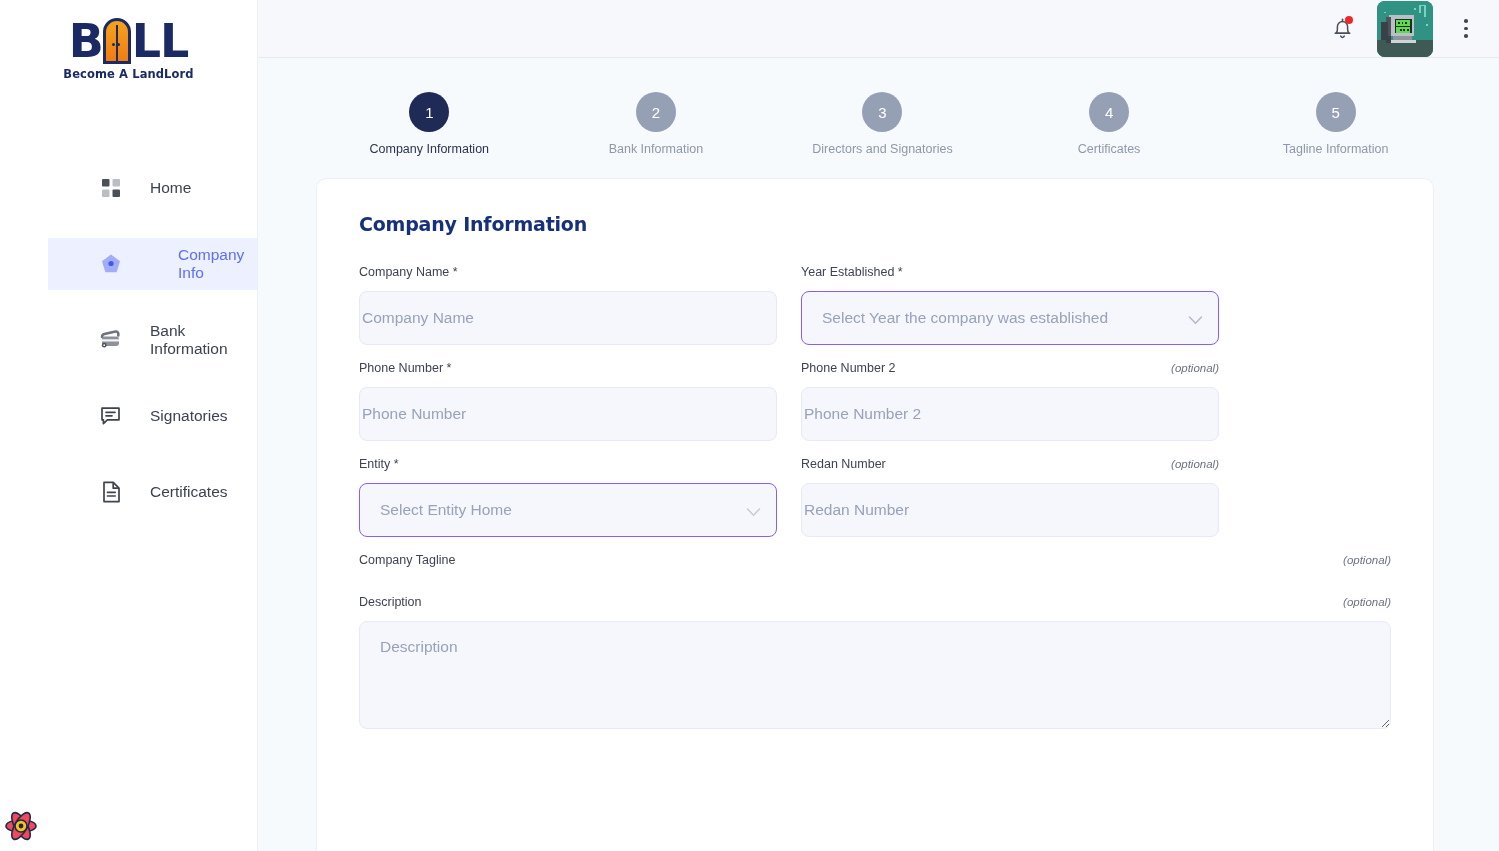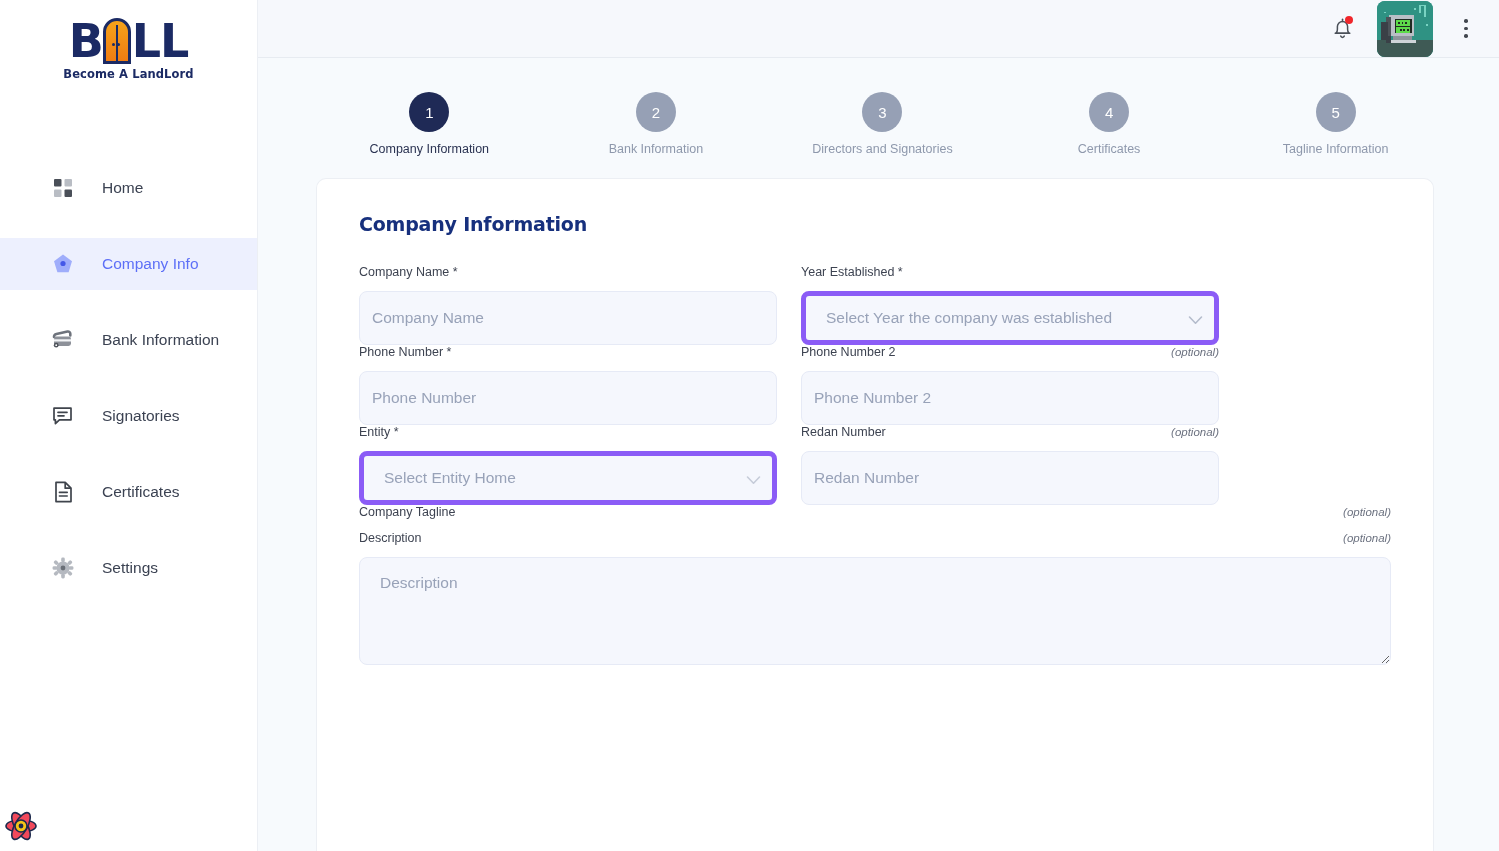--- a/index.html
+++ b/index.html
@@ -78,37 +78,37 @@
   }
   .logo-sub {
     font-family: "DejaVu Sans", sans-serif;
     font-size: 11.5px;
     font-weight: 700;
     color: #1b2a64;
     margin-top: 3px;
     letter-spacing: 0.1px;
   }
 
-  .nav { margin-top: 70px; }
+  .nav { margin-top: 70px; padding-left: 48px; }
   .nav-item {
     display: flex;
     align-items: center;
     height: 52px;
     padding-left: 52px;
     margin-bottom: 24px;
     cursor: pointer;
     position: relative;
   }
   .nav-item .nav-label {
     font-size: 15.5px;
     color: #3b4252;
     margin-left: 28px;
     font-family: "Liberation Sans", sans-serif;
   }
-  .nav-item.active { background: #edf0fe; }
+  .nav-item.active { background: #edf0fe; gap: 28px; }
   .nav-item.active .nav-label { color: #5d6ff7; }
   .nav-icon {
     width: 22px; height: 22px;
     display: flex; align-items: center; justify-content: center;
     flex: 0 0 22px;
   }
 
   
   .main {
     flex: 1 1 auto;
@@ -214,21 +214,21 @@
     font-size: 19px;
     font-weight: 700;
     color: #17307d;
     margin: 6px 0 30px 0;
     letter-spacing: -0.2px;
   }
 
   .row {
     display: flex;
     gap: 24px;
-    margin-bottom: 0;
+    margin-bottom: 16px;
   }
   .field { flex: 1 1 0; min-width: 0; }
   .field.wide { flex: 1 1 100%; }
 
   .label-line {
     display: flex;
     align-items: baseline;
     justify-content: space-between;
     margin-bottom: 10px;
     height: 16px;
@@ -244,34 +244,34 @@
     font-style: italic;
     font-family: "Liberation Sans", sans-serif;
   }
 
   .inp {
     width: 100%;
     height: 54px;
     background: #f5f7fd;
     border: 1px solid #e6eaf6;
     border-radius: 8px;
-    padding: 0 12px;
+    padding: 0 2px;
     font-size: 15.5px;
     color: #2b3342;
     font-family: "Liberation Sans", sans-serif;
     outline: none;
   }
   .inp::placeholder { color: #98a2b8; }
 
   .sel-wrap { position: relative; width: 100%; }
   .sel {
     width: 100%;
     height: 54px;
     background: #f5f7fd;
-    border: 5px solid #8b5cf6;
+    border: 1px solid #8b5cf6;
     border-radius: 8px;
     padding: 0 44px 0 20px;
     font-size: 15.5px;
     color: #98a2b8;
     font-family: "Liberation Sans", sans-serif;
     display: flex;
     align-items: center;
     cursor: pointer;
     user-select: none;
   }
@@ -379,39 +379,20 @@
           <svg width="19" height="22" viewBox="0 0 19 22">
             <path d="M2 1.4 h9.2 L17 7.2 V20.6 H2 Z" fill="none" stroke="#3f444c" stroke-width="1.7" stroke-linejoin="round"></path>
             <path d="M11.2 1.4 V7.2 H17" fill="none" stroke="#3f444c" stroke-width="1.7" stroke-linejoin="round"></path>
             <line x1="5.4" y1="11.4" x2="13.2" y2="11.4" stroke="#3f444c" stroke-width="1.6" stroke-linecap="round"></line>
             <line x1="5.4" y1="15" x2="13.2" y2="15" stroke="#3f444c" stroke-width="1.6" stroke-linecap="round"></line>
           </svg>
         </span>
         <span class="nav-label">Certificates</span>
       </div>
 
-      <div class="nav-item">
-        <span class="nav-icon">
-          <svg width="22" height="22" viewBox="0 0 22 22">
-            <g fill="#b5b9c0">
-              <circle cx="11" cy="11" r="6.6"></circle>
-              <rect x="9.2" y="0.6" width="3.6" height="4.6" rx="1.4"></rect>
-              <rect x="9.2" y="16.8" width="3.6" height="4.6" rx="1.4"></rect>
-              <rect x="0.6" y="9.2" width="4.6" height="3.6" rx="1.4"></rect>
-              <rect x="16.8" y="9.2" width="4.6" height="3.6" rx="1.4"></rect>
-              <rect x="2.3" y="3.4" width="3.6" height="4.6" rx="1.4" transform="rotate(-45 4.1 5.7)"></rect>
-              <rect x="16.1" y="3.4" width="3.6" height="4.6" rx="1.4" transform="rotate(45 17.9 5.7)"></rect>
-              <rect x="2.3" y="14" width="3.6" height="4.6" rx="1.4" transform="rotate(45 4.1 16.3)"></rect>
-              <rect x="16.1" y="14" width="3.6" height="4.6" rx="1.4" transform="rotate(-45 17.9 16.3)"></rect>
-            </g>
-            <circle cx="11" cy="11" r="2.4" fill="#6a6f77"></circle>
-          </svg>
-        </span>
-        <span class="nav-label">Settings</span>
-      </div>
 
     </nav>
 
     <span class="react-badge">
       <svg width="34" height="34" viewBox="0 0 34 34">
         <g transform="translate(17,17)">
           <ellipse rx="15" ry="6.2" fill="#f1495b" stroke="#1d2a4d" stroke-width="1.6" transform="rotate(0)"></ellipse>
           <ellipse rx="15" ry="6.2" fill="#f1495b" stroke="#1d2a4d" stroke-width="1.6" transform="rotate(60)"></ellipse>
           <ellipse rx="15" ry="6.2" fill="#f1495b" stroke="#1d2a4d" stroke-width="1.6" transform="rotate(120)"></ellipse>
           <circle r="6" fill="#f5c518" stroke="#1d2a4d" stroke-width="1.6"></circle>

